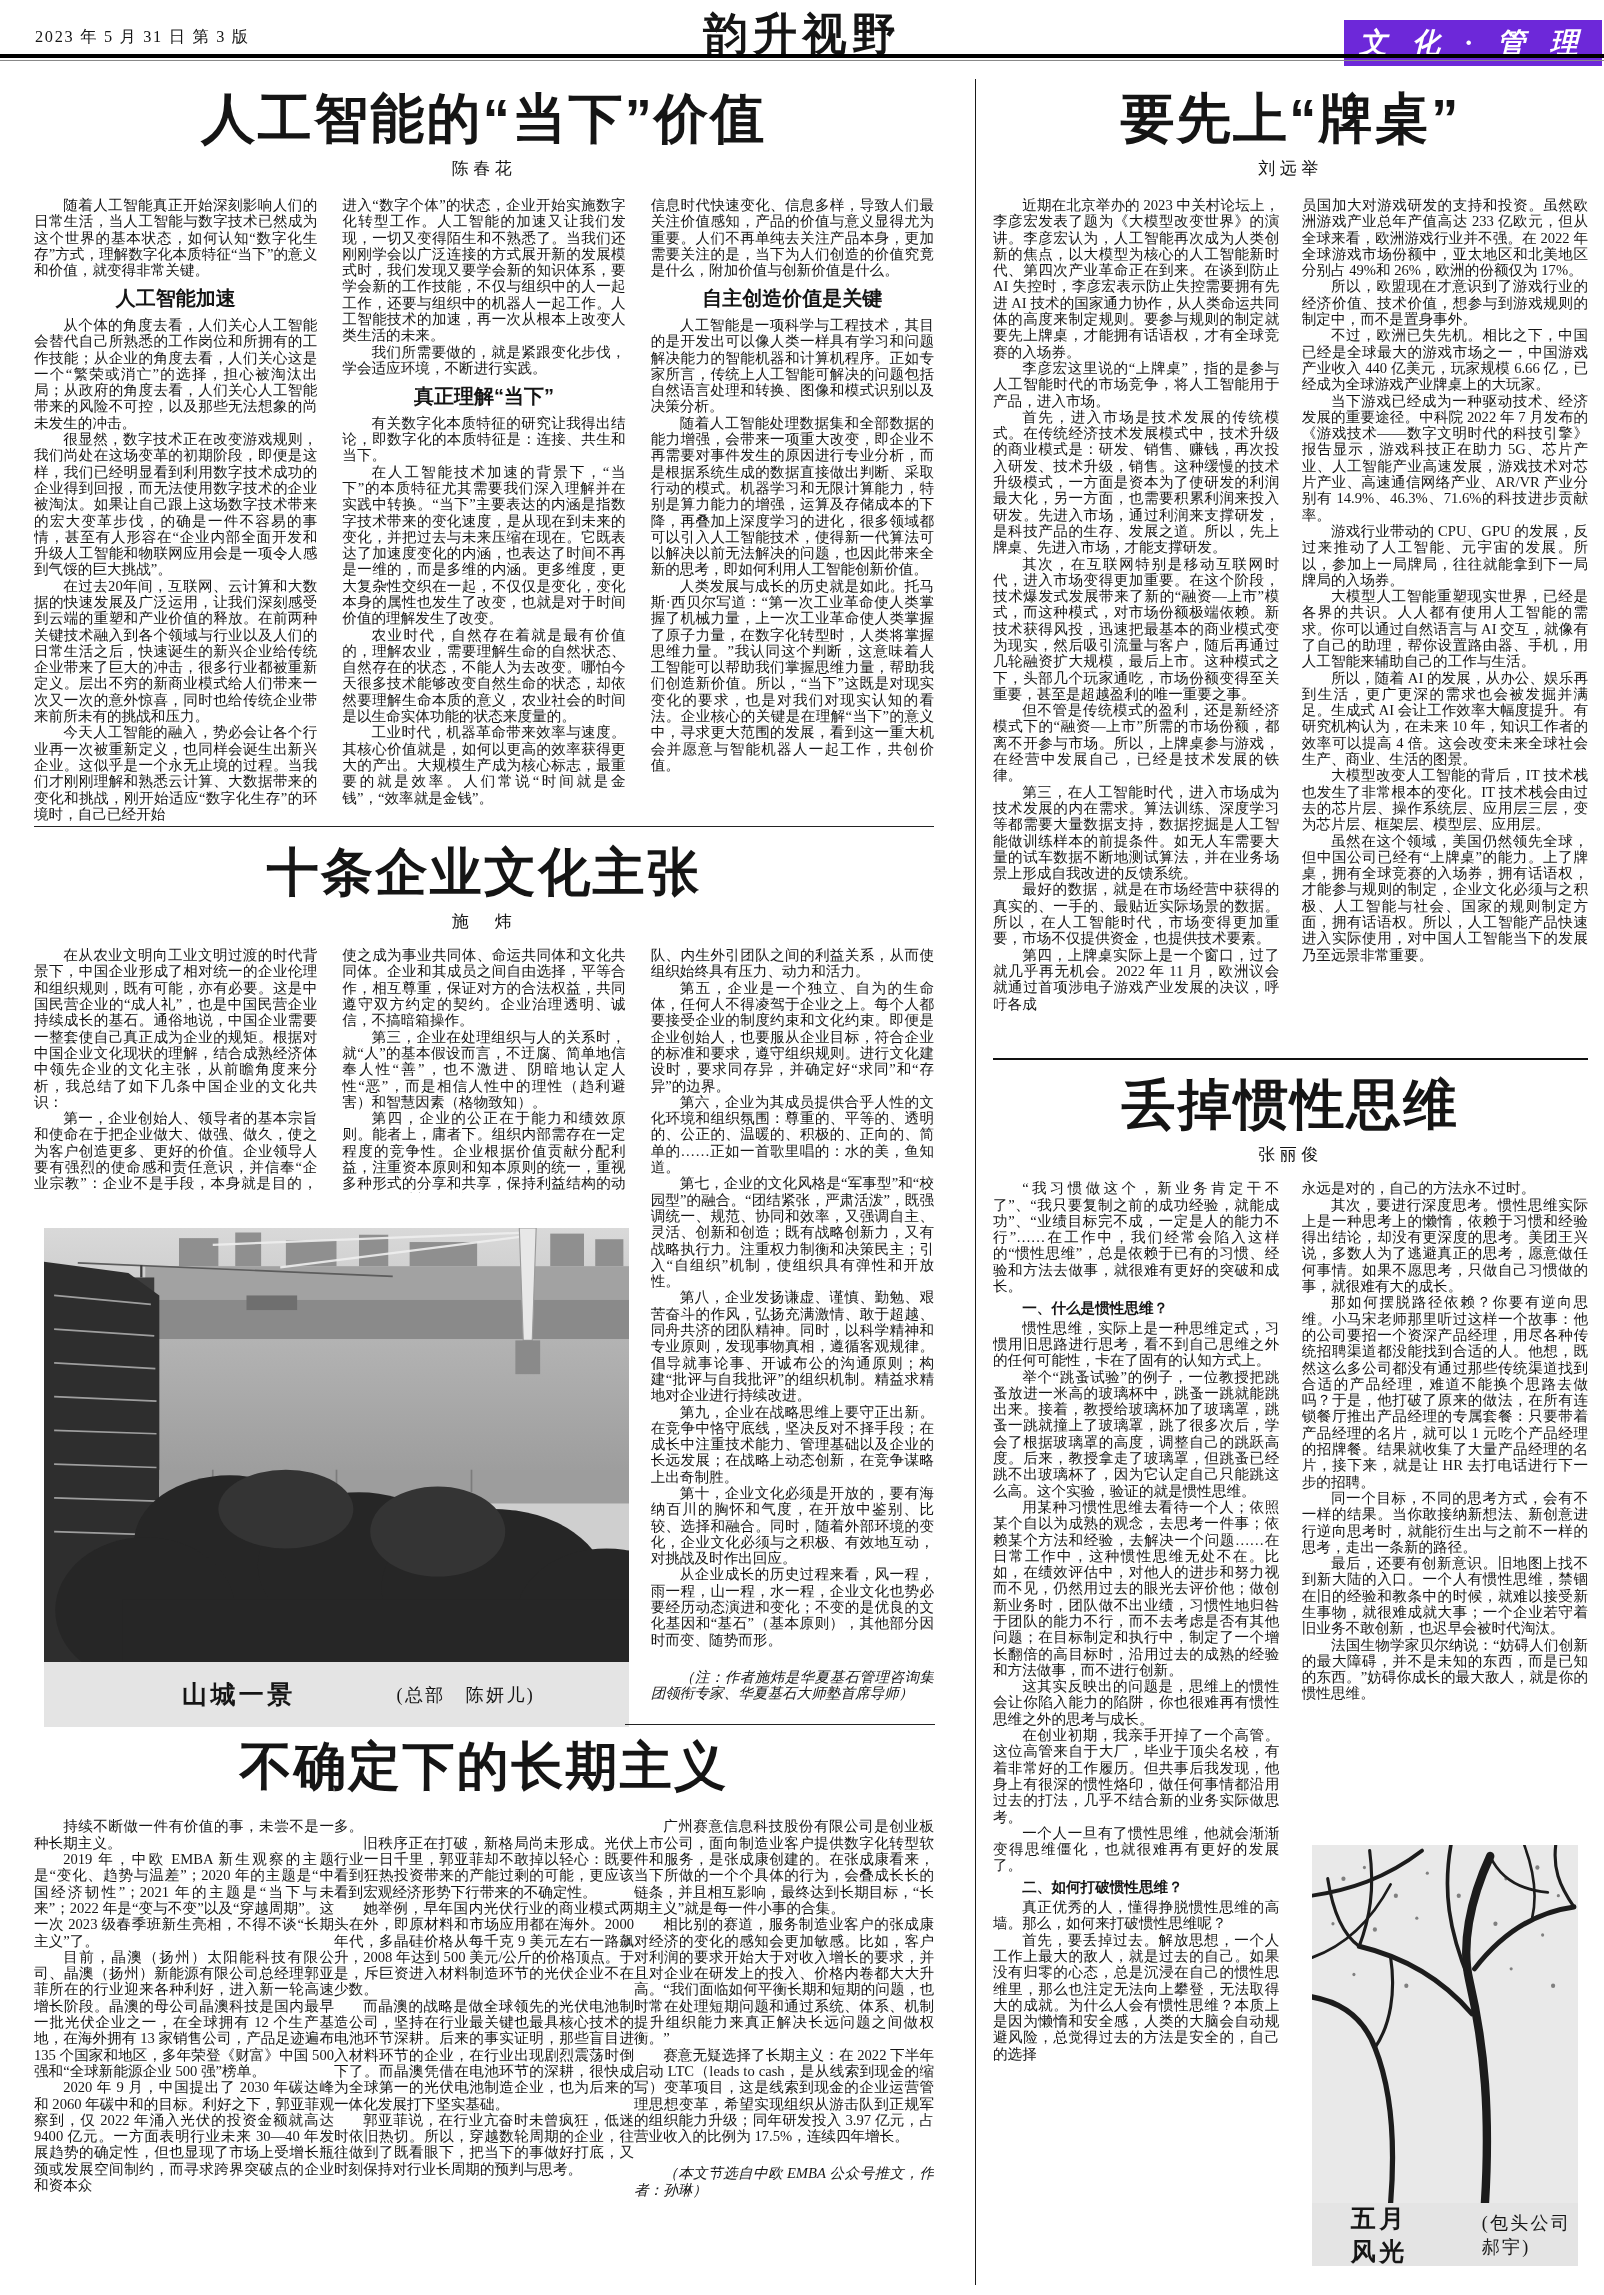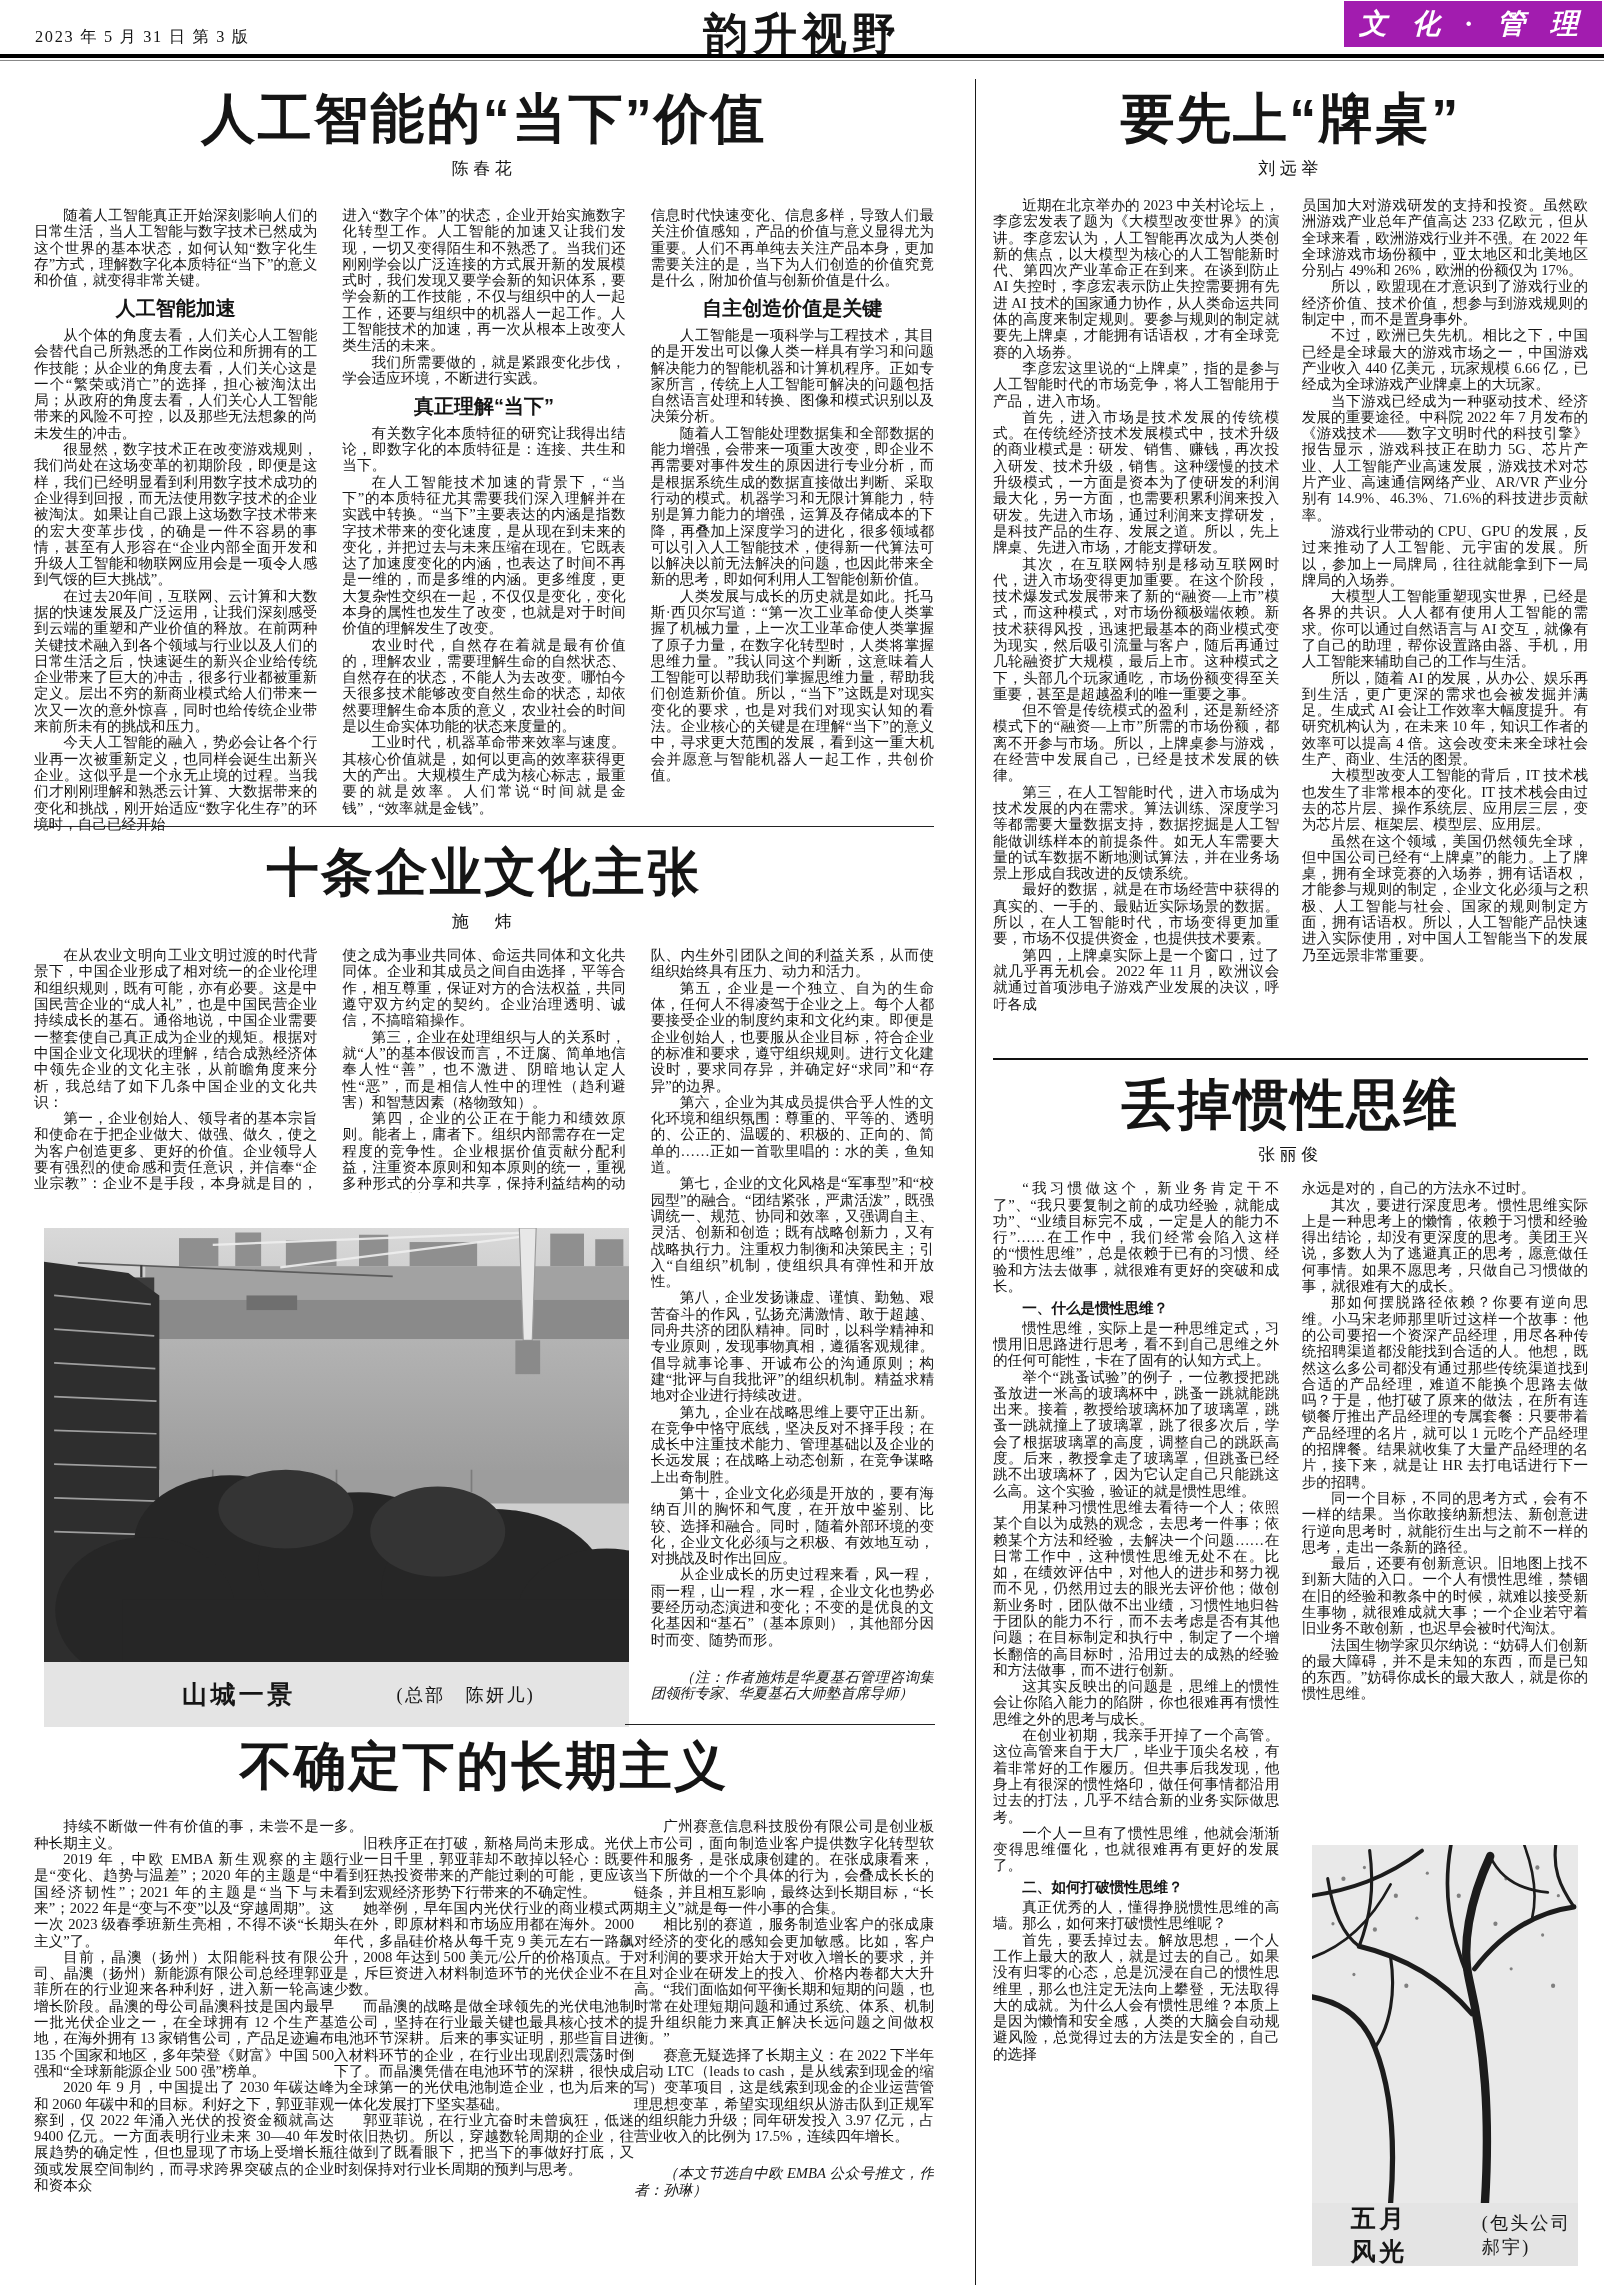--- a/index.html
+++ b/index.html
@@ -5,21 +5,21 @@
   html,body{margin:0;padding:0;}
   body{
     width:1605px;height:2295px;position:relative;background:#ffffff;
     font-family:"Liberation Serif","DejaVu Serif",serif;color:#151515;
     overflow:hidden;
   }
   
   .dateline{position:absolute;left:35px;top:26px;font-size:16.3px;letter-spacing:1.7px;white-space:nowrap;}
   .masthead{position:absolute;left:0;right:0;top:4.5px;text-align:center;font-size:44px;font-weight:bold;
     font-family:"Liberation Serif",serif;letter-spacing:5.6px;}
-  .section-box{position:absolute;left:1344px;top:1px;width:258px;height:46px;background:#a21caf;
+  .section-box{position:absolute;left:1344px;top:20px;width:258px;height:46px;background:#6d28d9;
     display:flex;align-items:center;justify-content:center;}
   .section-box span{color:#fff;font-size:28px;font-weight:bold;font-style:italic;letter-spacing:9px;
     font-family:"Liberation Serif",serif;white-space:nowrap;}
   .header-rule{position:absolute;left:0;top:54px;width:1605px;height:3.9px;background:#000;}
   .header-rule2{position:absolute;left:0;top:60px;width:1605px;height:1.1px;background:#888;}
   
   .v-divider{position:absolute;left:975px;top:79px;width:1.1px;height:2206px;background:#1a1a1a;}
   .rule{position:absolute;background:#222;}
   
   .article{position:absolute;}
@@ -40,21 +40,21 @@
   
   figure{margin:0;padding:10px;}
   .photo-box{position:relative;}
   .photo-img{display:block;width:100%;background:#cfcfcf;}
   .caption{background:#e4e4e4;display:flex;align-items:center;}
   .caption .cap-title{font-weight:bold;font-size:25px;letter-spacing:3.4px;font-family:"Liberation Serif",serif;}
   .caption .cap-credit{font-size:18px;letter-spacing:2.3px;}
   
   #a1{left:34px;top:79px;width:900px;height:744px;}
   #a1 .a-title{font-size:54px;margin-top:11.3px;}
-  #a1 .a-body{margin-top:27px;gap:25px;height:635px;}
+  #a1 .a-body{margin-top:17px;gap:25px;height:635px;}
   #a1 .col{flex:1;}
   #a2{left:993px;top:79px;width:595px;height:977px;}
   #a2 .a-title{font-size:54px;margin-top:11.3px;}
   #a2 .a-body{margin-top:17px;gap:22.5px;height:851px;}
   #a2 .col{flex:1;}
   #a3{left:34px;top:836px;width:900px;height:885px;}
   #a3 .a-title{font-size:52px;margin-top:9px;}
   #a3 .a-body{margin-top:14.6px;gap:25px;height:754px;}
   #a3 .col{flex:1;}
   #a3 .txt-short{height:246px;}

